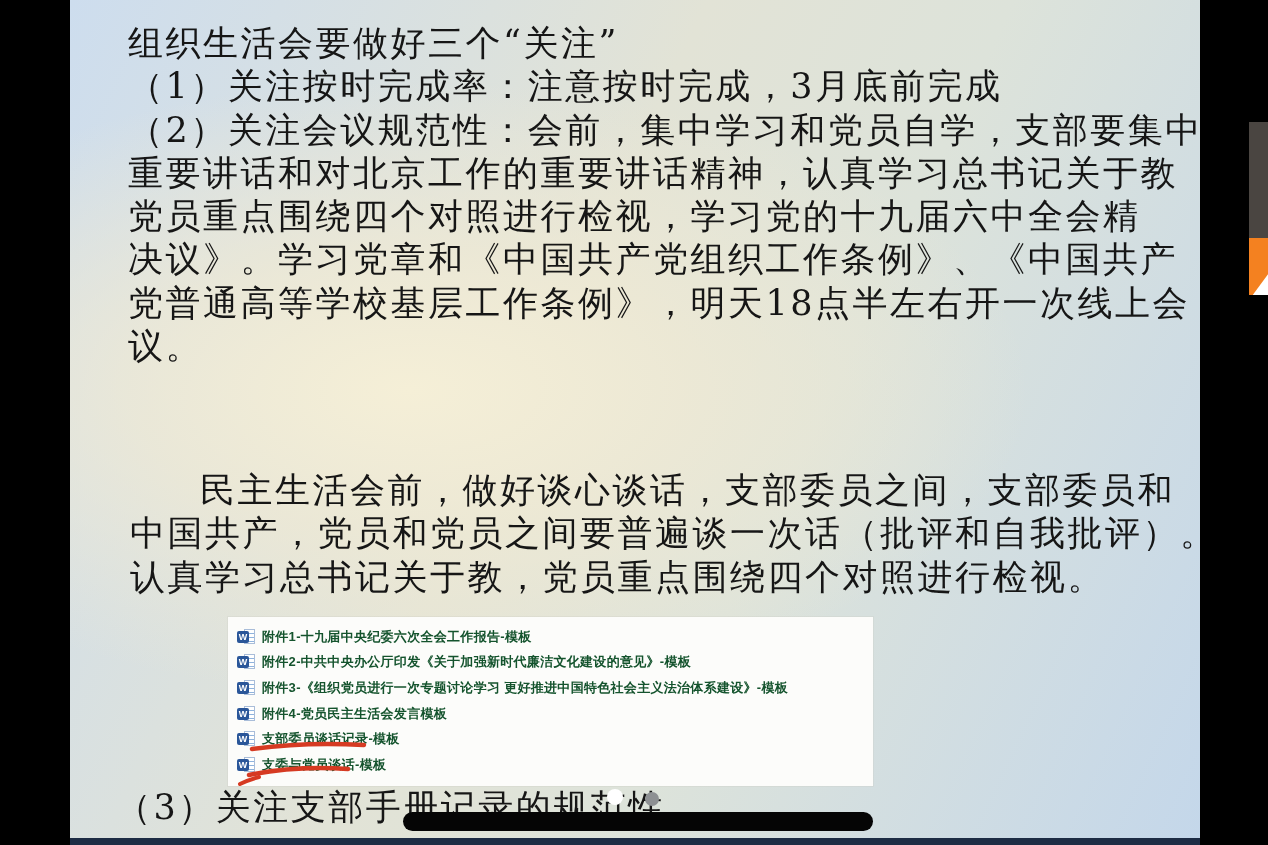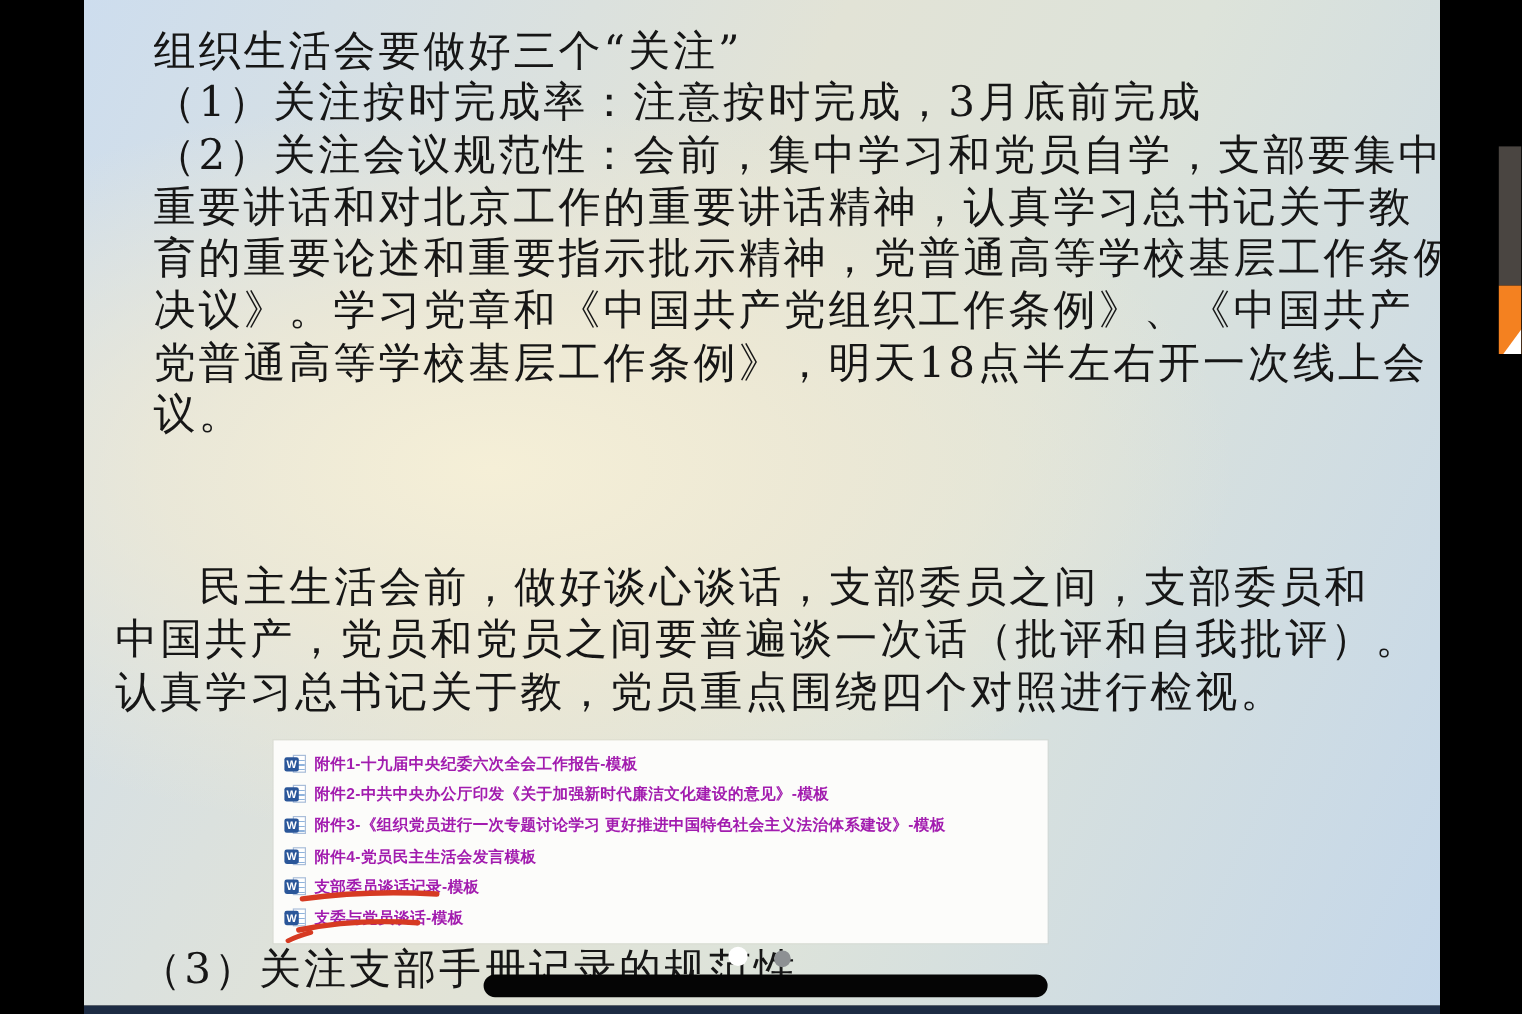--- a/index.html
+++ b/index.html
@@ -5,30 +5,30 @@
   html,body{margin:0;padding:0;background:#000;}
   .stage{position:relative;width:1268px;height:845px;background:#000;overflow:hidden;
          font-family:"DejaVu Serif","Liberation Serif",serif;}
   .slide{position:absolute;left:70px;top:0;width:1130px;height:838px;overflow:hidden;
          background:
            radial-gradient(ellipse 620px 310px at 340px 390px, #f5efd7 0%, rgba(240,234,212,0.75) 45%, rgba(240,234,212,0) 100%),
            linear-gradient(115deg,#cdddee 0%,#e2e3d6 42%,#dde3da 62%,#c4d7ea 100%);}
   .para{position:absolute;left:26px;color:#161616;font-size:35px;line-height:43.3px;
         letter-spacing:2.5px;white-space:nowrap;}
   .para1{top:22px;margin-left:32px;}
-  .para2{top:469px;}
+  .para2{top:469px;margin-left:34px;}
   .para .indent{text-indent:70px;}
   .point3{position:absolute;left:26px;top:784px;color:#161616;font-size:35px;
           letter-spacing:2.5px;white-space:nowrap;z-index:1;margin-left:20px;}
   
   .filebox{position:absolute;left:158px;top:617px;width:645px;height:169px;
            background:#fcfcfa;box-sizing:border-box;padding:7px 6px 0 9px;z-index:2;
            font-family:"Liberation Sans",sans-serif;box-shadow:0 0 0 1px rgba(200,200,190,0.25);}
   .frow{display:flex;align-items:center;height:25.6px;gap:7px;cursor:default;}
-  .flabel{font-size:13px;font-weight:bold;color:#a21caf;letter-spacing:0.3px;white-space:nowrap;}
+  .flabel{font-size:13px;font-weight:bold;color:#14532d;letter-spacing:0.3px;white-space:nowrap;}
   .word-icon{position:relative;width:18px;height:16px;flex:0 0 auto;}
   .word-page{position:absolute;right:0;top:0;width:11px;height:15px;background:#fff;
              border:1px solid #a9bdd9;box-sizing:border-box;
              background-image:linear-gradient(#fff 3px,#8fb3dd 3px,#8fb3dd 4px,#fff 4px,#fff 7px,#8fb3dd 7px,#8fb3dd 8px,#fff 8px,#fff 11px,#8fb3dd 11px,#8fb3dd 12px,#fff 12px);}
   .word-badge{position:absolute;left:0;top:2px;width:12px;height:12px;background:#2a5699;
               color:#fff;font:bold 9px/12px "Liberation Sans",sans-serif;text-align:center;border-radius:2px;}
   .redmarks{position:absolute;left:0;top:0;z-index:3;pointer-events:none;}
   
   .dot{position:absolute;border-radius:50%;z-index:6;}
   .dot1{left:607px;top:789px;width:16px;height:16px;background:#ffffff;}
@@ -46,21 +46,21 @@
 
 <div class="stage">
 
   <div class="slide">
 
     <div class="para para1">
       <div>组织生活会要做好三个“关注”</div>
       <div>（1）关注按时完成率：注意按时完成，3月底前完成</div>
       <div>（2）关注会议规范性：会前，集中学习和党员自学，支部要集中</div>
       <div>重要讲话和对北京工作的重要讲话精神，认真学习总书记关于教</div>
-      <div>育的重要论述和重要指示批示精神，党普通高等学校基层工作条例</div>
+      <div>党员重点围绕四个对照进行检视，学习党的十九届六中全会精</div>
       <div>决议》。学习党章和《中国共产党组织工作条例》、《中国共产</div>
       <div>党普通高等学校基层工作条例》，明天18点半左右开一次线上会</div>
       <div>议。</div>
     </div>
 
     <div class="para para2">
       <div class="indent">民主生活会前，做好谈心谈话，支部委员之间，支部委员和</div>
       <div>中国共产，党员和党员之间要普遍谈一次话（批评和自我批评）。</div>
       <div>认真学习总书记关于教，党员重点围绕四个对照进行检视。</div>
     </div>

